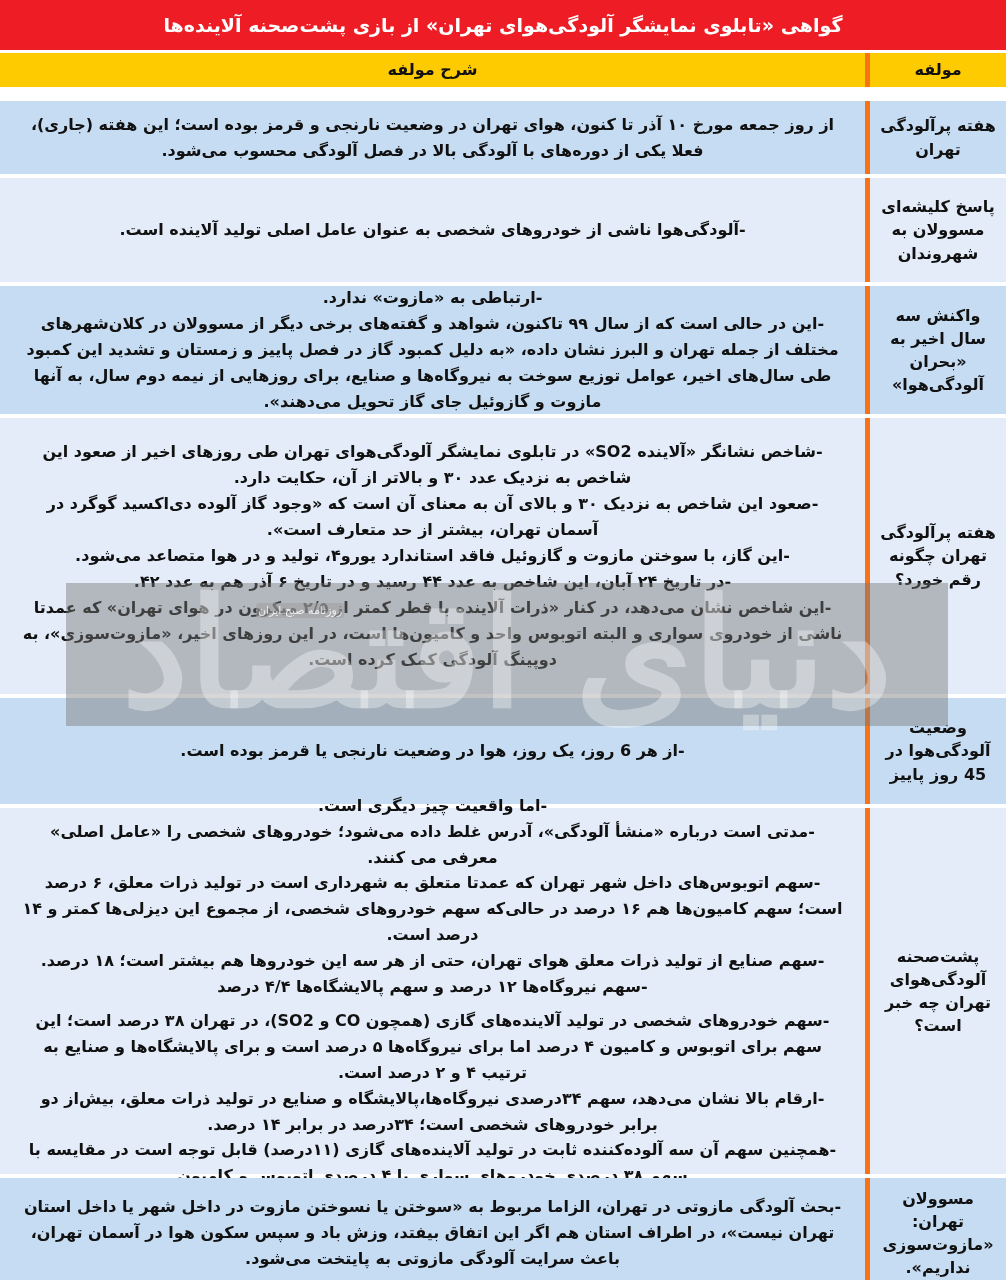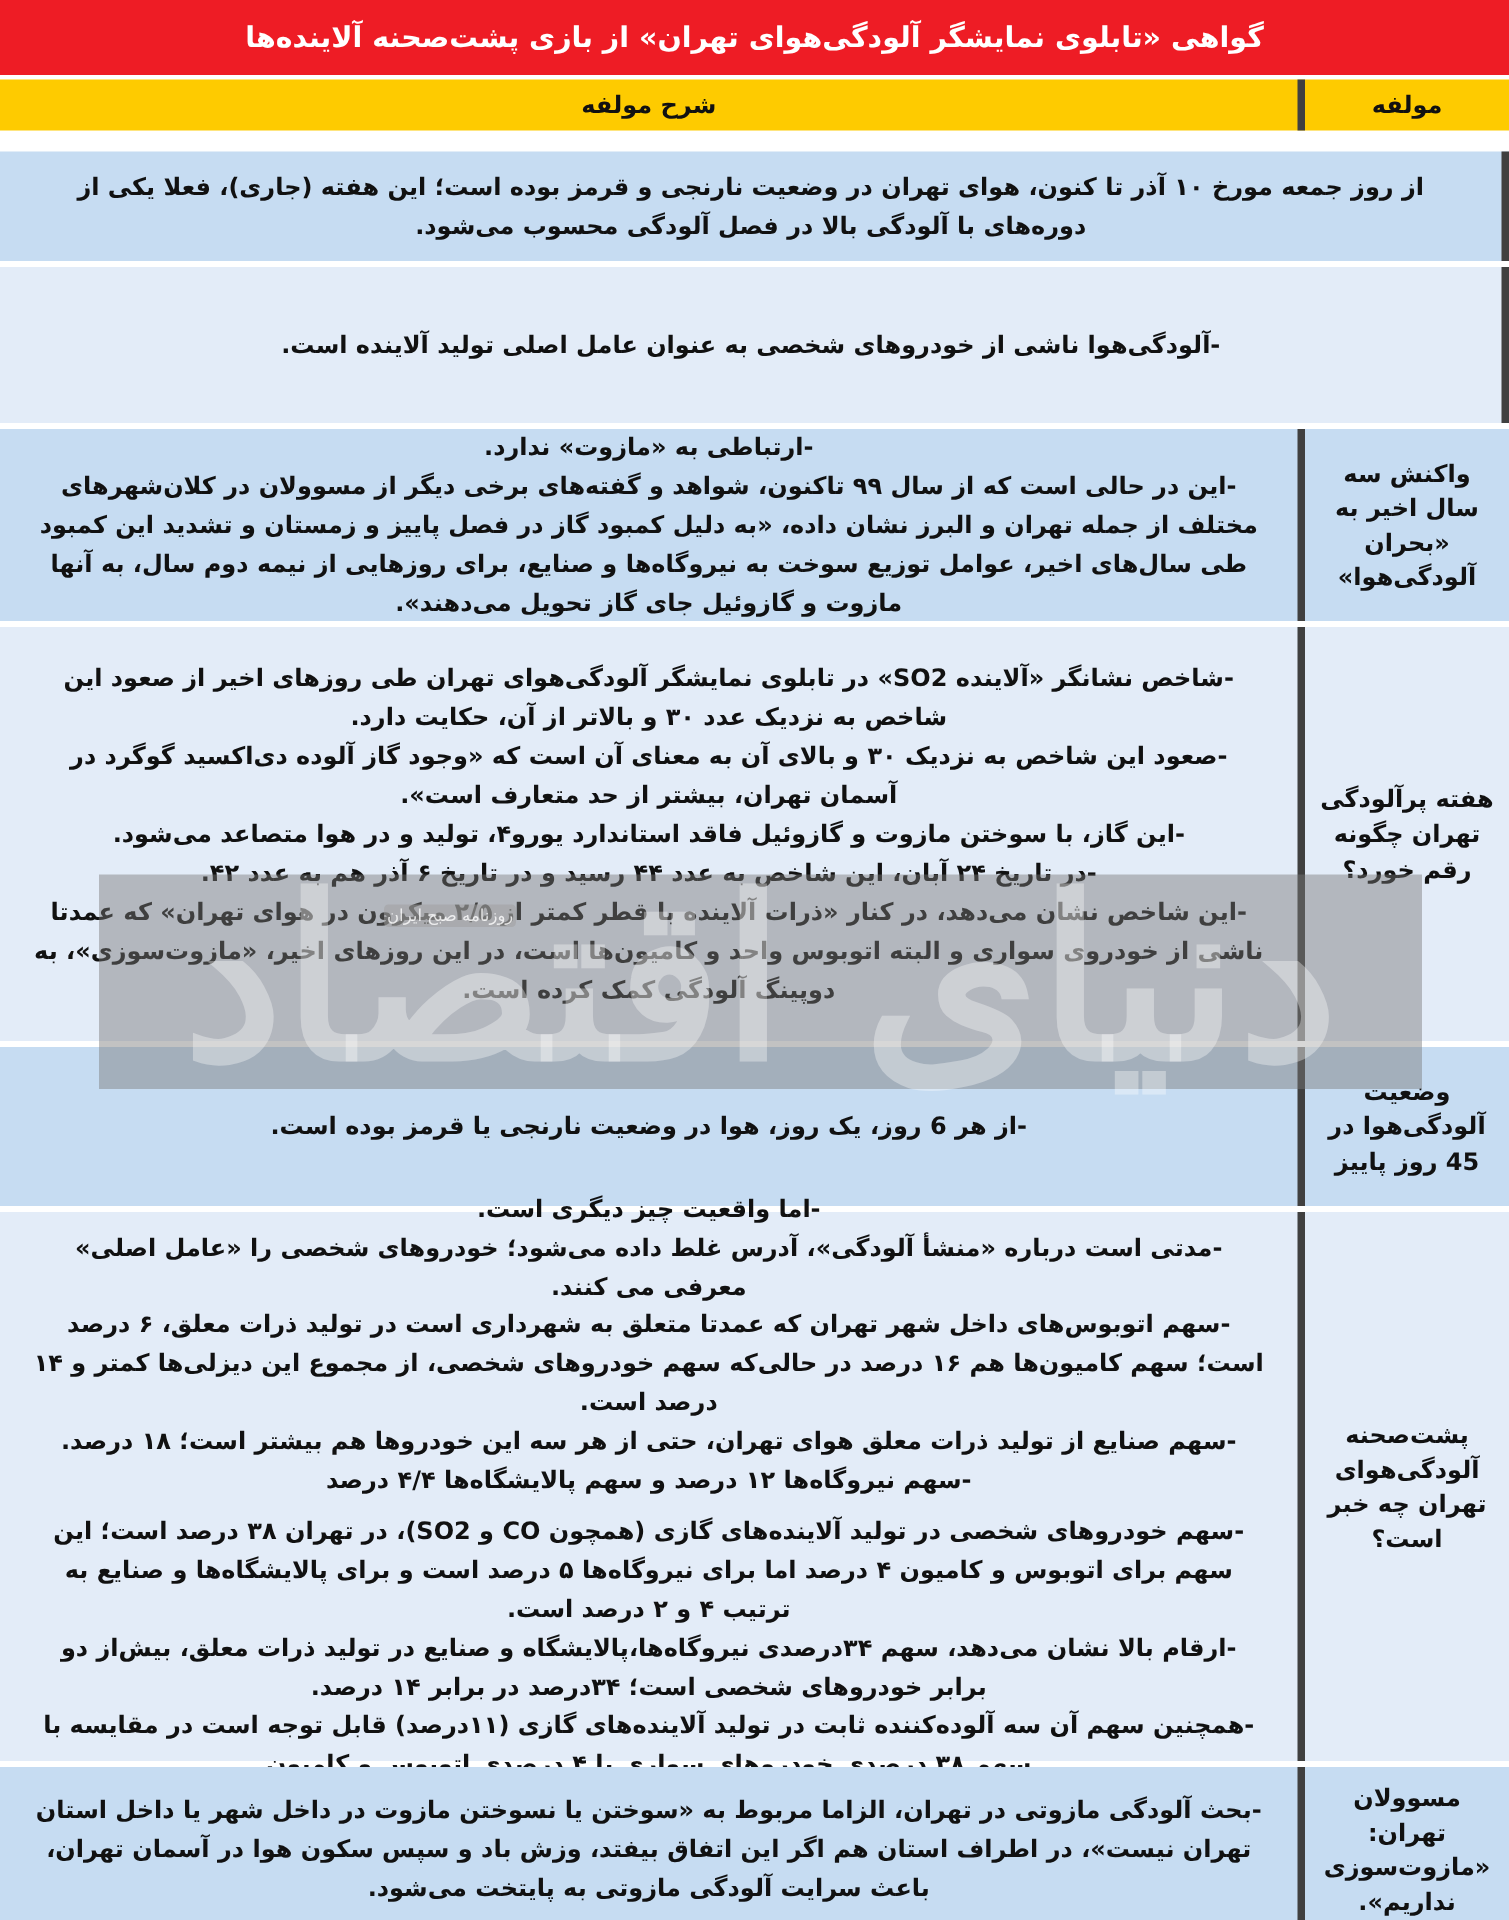--- a/index.html
+++ b/index.html
@@ -17,21 +17,21 @@
   }
   .table { position: absolute; top: 53px; left: 0; width: 1006px; }
   .row { display: flex; flex-direction: row; width: 1006px; border-bottom: 4px solid #fff; }
   .cell-key {
     width: 136px; flex: none;
     display: flex; align-items: center; justify-content: center;
     text-align: center; font-size: 16px; font-weight: bold; line-height: 1.45;
     padding: 10px 6px;
   }
   .cell-val {
-    flex: 1; border-right: 5px solid #404040;
+    flex: 1; border-right: 5px solid #f97316;
     display: flex; flex-direction: column; align-items: center; justify-content: center;
     text-align: center; font-size: 16px; font-weight: bold; line-height: 1.62;
     padding: 6px 20px;
   }
   .cell-val p { width: 100%; }
   .row.header { height: 38px; }
   .row.header .cell-key, .row.header .cell-val { background: #fecb00; font-size: 16px; }
   .row.dark .cell-key, .row.dark .cell-val { background: #c6dcf2; }
   .row.light .cell-key, .row.light .cell-val { background: #e3ecf8; }
   .r1 { height: 77px; } .r2 { height: 108px; } .r3 { height: 132px; }
@@ -62,26 +62,28 @@
   <div class="title-bar">گواهی «تابلوی نمایشگر آلودگی‌هوای تهران» از بازی پشت‌صحنه آلاینده‌ها</div>
 
   <div class="table">
     <div class="row header">
       <div class="cell-key">مولفه</div>
       <div class="cell-val">شرح مولفه</div>
     </div>
     <div class="gap"></div>
 
     <div class="row dark r1">
+      <div class="cell-key">هفته پرآلودگی تهران</div>
       <div class="cell-val">
         <p>از روز جمعه مورخ ۱۰ آذر تا کنون، هوای تهران در وضعیت نارنجی و قرمز بوده است؛ این هفته (جاری)، فعلا یکی از دوره‌های با آلودگی بالا در فصل آلودگی محسوب می‌شود.</p>
       </div>
     </div>
 
     <div class="row light r2">
+      <div class="cell-key">پاسخ کلیشه‌ای مسوولان به شهروندان</div>
       <div class="cell-val">
         <p>-آلودگی‌هوا ناشی از خودروهای شخصی به عنوان عامل اصلی تولید آلاینده است.</p>
       </div>
     </div>
 
     <div class="row dark r3">
       <div class="cell-key">واکنش سه سال اخیر به «بحران آلودگی‌هوا»</div>
       <div class="cell-val">
         <p>-ارتباطی به «مازوت» ندارد.</p>
         <p>-این در حالی است که از سال ۹۹ تاکنون، شواهد و گفته‌های برخی دیگر از مسوولان در کلان‌شهرهای مختلف از جمله تهران و البرز نشان داده، «به دلیل کمبود گاز در فصل پاییز و زمستان و تشدید این کمبود طی سال‌های اخیر، عوامل توزیع سوخت به نیروگاه‌ها و صنایع، برای روزهایی از نیمه دوم سال، به آنها مازوت و گازوئیل جای گاز تحویل می‌دهند».</p>

